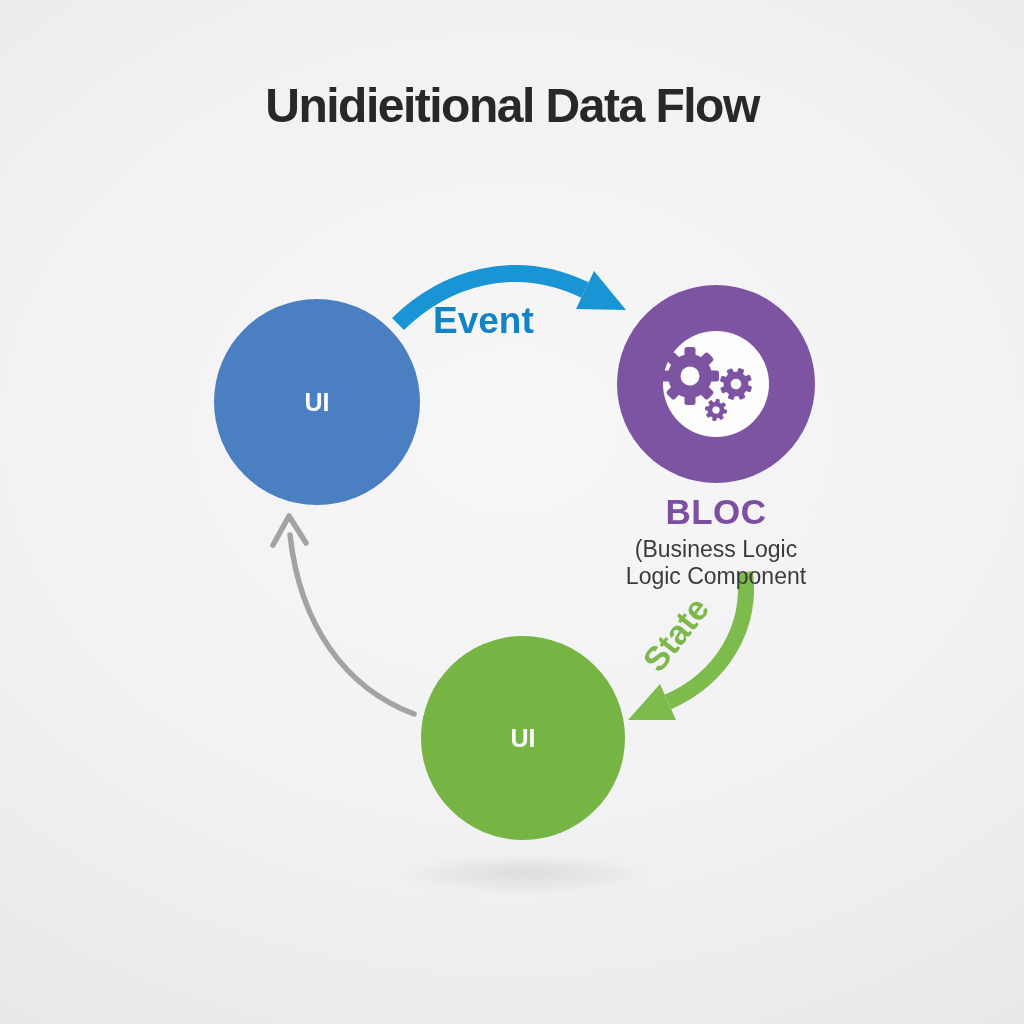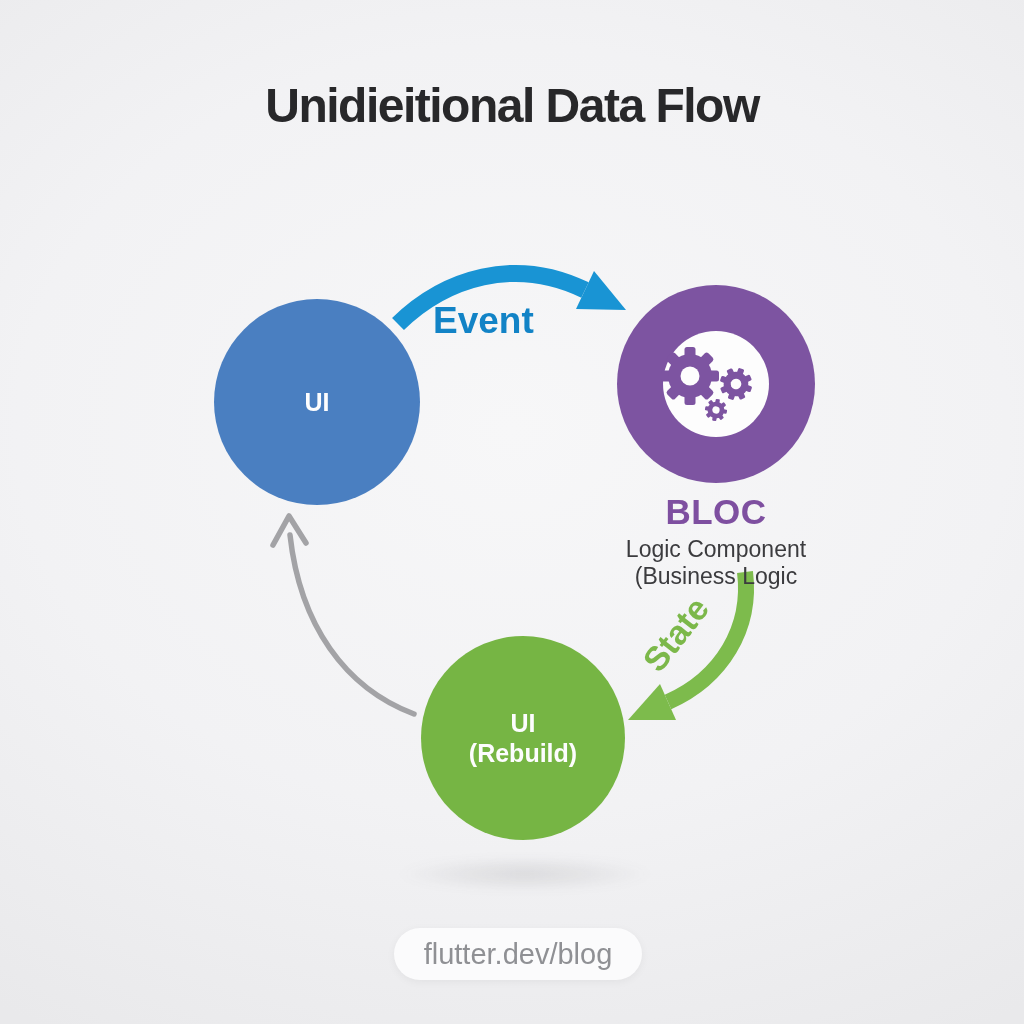--- a/index.html
+++ b/index.html
@@ -182,34 +182,30 @@
         <use href="#gear" transform="translate(73,91)"></use>
         <use href="#gear" transform="translate(119,99) scale(0.56) rotate(20)"></use>
         <use href="#gear" transform="translate(99,125) scale(0.38) rotate(10)"></use>
       </g>
     </svg>
   </div>
 
   <div class="bloc-caption">
     <div class="bloc-name">BLOC</div>
     <div class="bloc-sub">
+      <div>(Business Logic</div>
       <div>Logic Component</div>
-      <div>(Business Logic</div>
     </div>
   </div>
 
   <div class="circle circle-rebuild">
     <div class="node-label">
       <div>UI</div>
-      <div>(Rebuild)</div>
     </div>
   </div>
 
   <div class="arrow-label label-event">Event</div>
   <div class="arrow-label label-state">State</div>
 
   <div class="ground-shadow"></div>
 
-  <div class="footer-pill">
-    <span>flutter.dev/blog</span>
-  </div>
 
 </div>
 
 </body></html>

